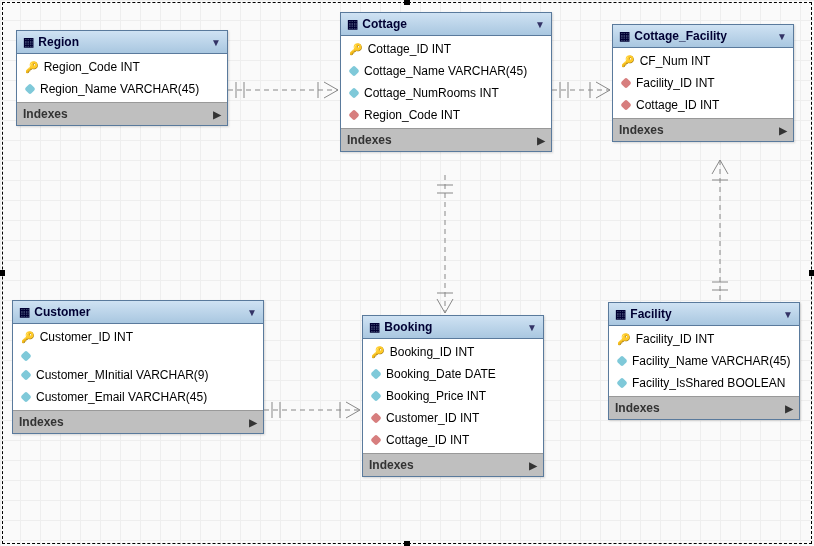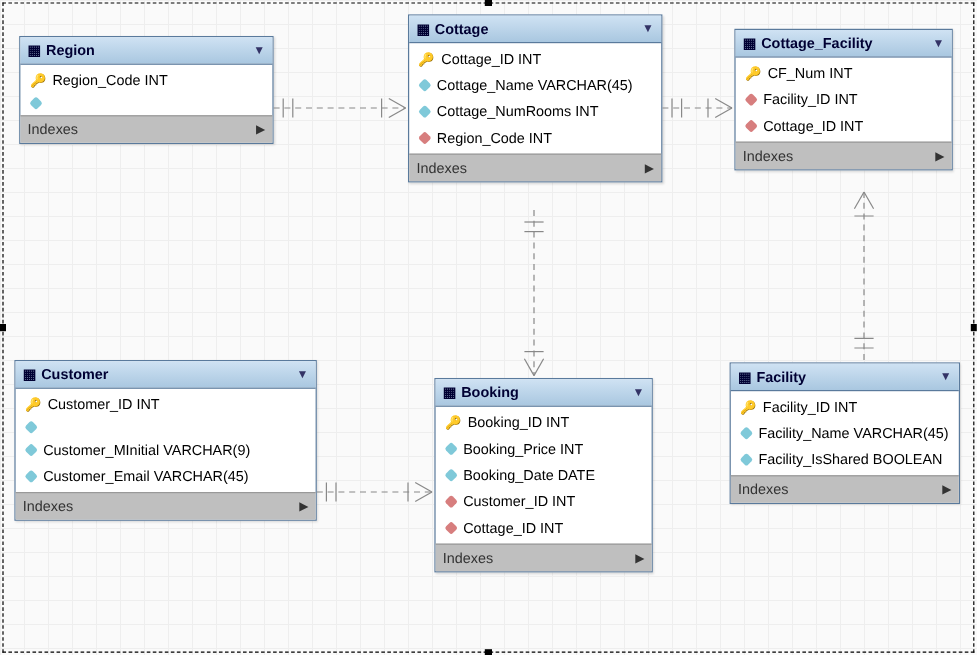--- a/index.html
+++ b/index.html
@@ -2,21 +2,21 @@
 <html><head>
 <meta charset="utf-8">
 <style>
 body{margin:0;font-family:Arial,Helvetica,sans-serif;font-size:12px;background:#fafafa;width:814px;height:546px;position:relative;overflow:hidden}
 .grid{position:absolute;inset:0;background-image:linear-gradient(#eee 1px,transparent 1px),linear-gradient(90deg,#eee 1px,transparent 1px);background-size:20px 20px}
 .tbl{position:absolute;border:1px solid #5a7a9c;background:#fff;box-shadow:1px 1px 2px rgba(0,0,0,.15)}
 .hdr{background:linear-gradient(#cfe2f3,#a9c7e0);border-bottom:1px solid #5a7a9c;padding:4px 6px;display:flex;align-items:center;gap:4px;font-weight:bold;color:#003}
 .hdr .exp{margin-left:auto;color:#336;font-size:10px}
 .cols{padding:2px 0}
 .col{display:flex;align-items:center;gap:5px;padding:4px 8px}
-.ftr{background:#bfbfbf;border-top:1px solid #999;padding:4px 6px;display:flex;align-items:center;color:#333;font-weight:normal}
+.ftr{background:#bfbfbf;border-top:1px solid #999;padding:4px 6px;display:flex;align-items:center;color:#333;font-weight:bold}
 .ftr .exp{margin-left:auto;color:#333;font-size:10px}
 .pk{color:#d4a017;font-size:11px}
 .reg{width:8px;height:8px;border-radius:2px;transform:rotate(45deg);background:#7fc9d9;display:inline-block;margin:0 1px}
 .fk{width:8px;height:8px;border-radius:2px;transform:rotate(45deg);background:#d77e7e;display:inline-block;margin:0 1px}
 svg.rel{position:absolute;overflow:visible;pointer-events:none}
 .rel line{stroke:#888;stroke-width:1;stroke-dasharray:5 4}
 .rel .solid{stroke-dasharray:none}
 .handle{position:absolute;width:6px;height:6px;background:#000}
 .frame{position:absolute;inset:2px;border:1px dashed #000;pointer-events:none}
 </style>
@@ -35,20 +35,21 @@
     <span>Region</span>
     <span class="exp">▼</span>
   </div>
   <div class="cols">
       <div class="col">
         <span class="pk">🔑</span>
         <span>Region_Code INT</span>
       </div>
       <div class="col">
         <span class="reg"></span>
+        <span>Region_Name VARCHAR(45)</span>
       </div>
     </div>
   <div class="ftr">
       <span>Indexes</span>
       <span class="exp">▶</span>
     </div>
 </div>
 
 <div class="tbl" style="left:340px;top:12px;width:210px">
   <div class="hdr">
@@ -141,25 +142,25 @@
     <span>Booking</span>
     <span class="exp">▼</span>
   </div>
   <div class="cols">
       <div class="col">
         <span class="pk">🔑</span>
         <span>Booking_ID INT</span>
       </div>
       <div class="col">
         <span class="reg"></span>
+        <span>Booking_Date DATE</span>
+      </div>
+      <div class="col">
+        <span class="reg"></span>
         <span>Booking_Price INT</span>
-      </div>
-      <div class="col">
-        <span class="reg"></span>
-        <span>Booking_Date DATE</span>
       </div>
       <div class="col">
         <span class="fk"></span>
         <span>Customer_ID INT</span>
       </div>
       <div class="col">
         <span class="fk"></span>
         <span>Cottage_ID INT</span>
       </div>
     </div>

